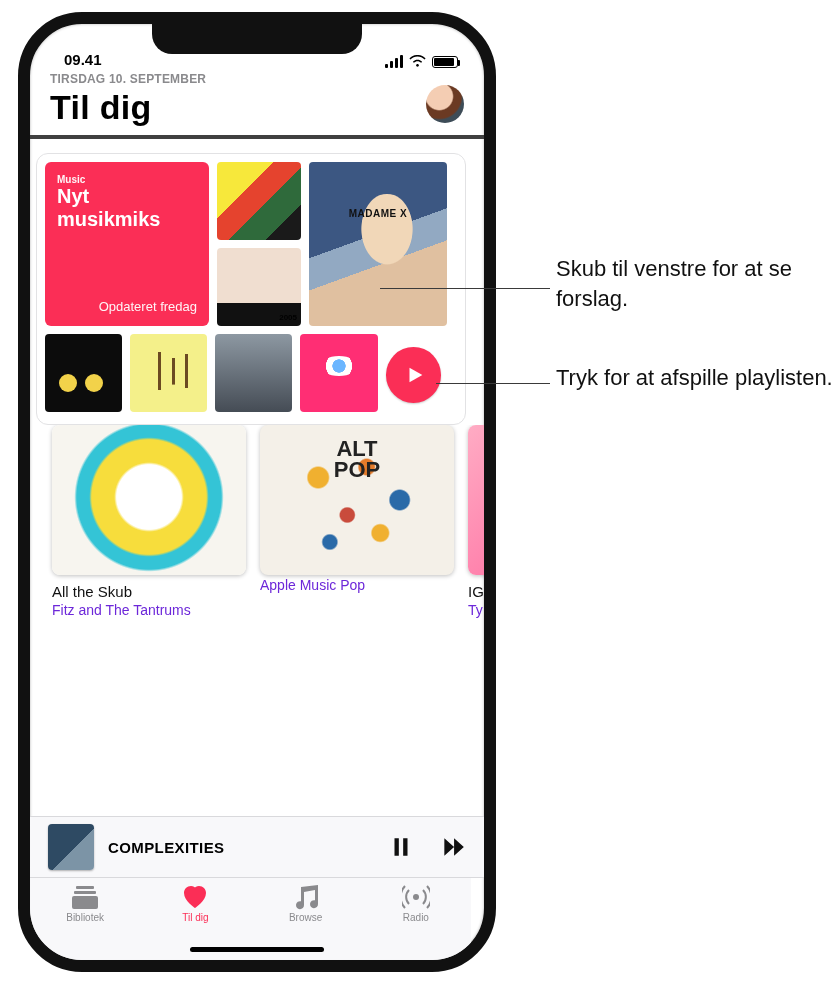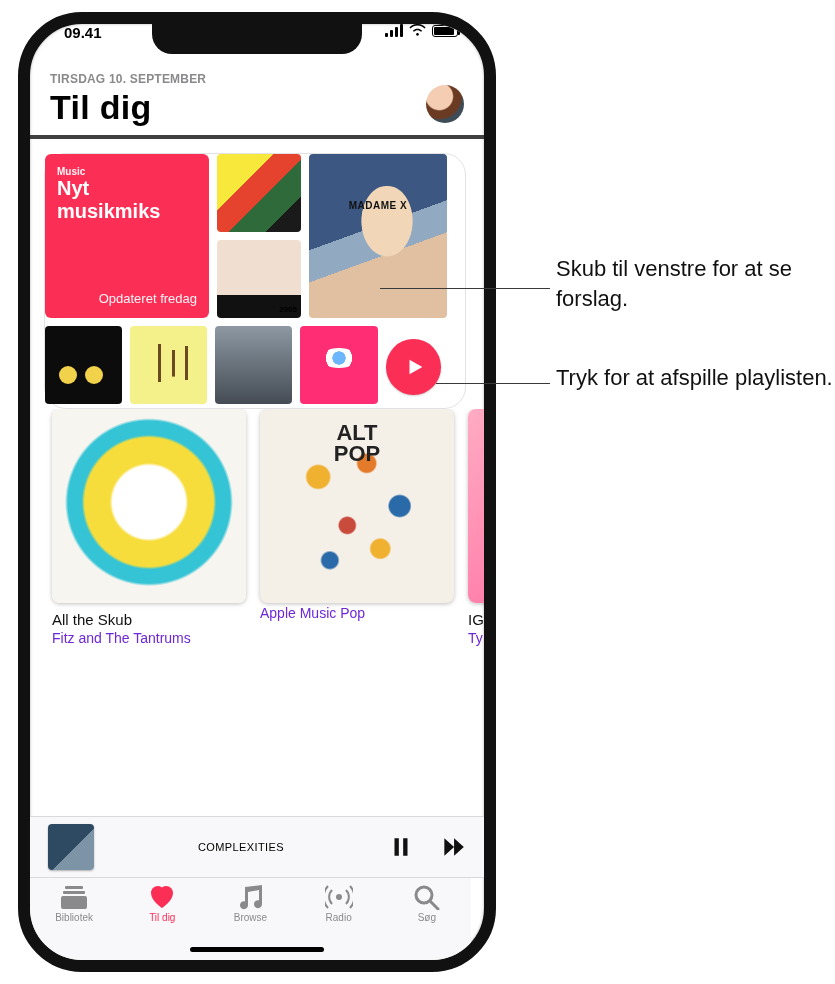--- a/index.html
+++ b/index.html
@@ -45,21 +45,21 @@
     height: 5px;
     background: #000;
     border-radius: 3px;
     z-index: 20;
   }
 
   
   .status-bar {
     display: flex;
     justify-content: space-between;
-    align-items: flex-start;
+    align-items: flex-end;
     height: 44px;
     padding: 0 26px 0 34px;
     font-size: 15px;
     font-weight: 600;
     position: relative;
     z-index: 5;
   }
   .status-right { display: flex; gap: 6px; align-items: center; }
   .sig-bars { display: flex; gap: 2px; align-items: flex-end; }
   .sig-bars span { width: 3px; background:#000; border-radius:1px; }
@@ -86,24 +86,24 @@
     width: 38px; height:38px; border-radius:50%;
     background: radial-gradient(circle at 35% 30%, #f4cdb3 0 36%, #6b3a23 40% 60%, #3d4c57 65% 100%);
     margin-bottom: 4px;
   }
 
   
   .scroll { overflow: hidden; }
 
   
   .mix-card {
-    margin: 14px 18px 0 14px;
+    margin: 14px 18px 0 6px;
     border: 1px solid #e2e2e4;
-    border-radius: 22px;
-    padding: 0;
+    border-radius: 12px;
+    padding: 8px;
     display: grid;
     grid-template-columns: 164px 84px 138px;
     grid-template-rows: 164px 82px;
     gap: 8px;
     position: relative;
     background:#fff;
   }
   .mix-red {
     grid-column: 1; grid-row: 1;
     background:#fb2e56;
@@ -157,21 +157,21 @@
   
   .section-head {
     display:flex; justify-content:space-between; align-items:baseline;
     padding: 26px 22px 10px 22px;
   }
   .section-head h2 { font-size:22px; font-weight:800; }
   .see-all { color:#fb2e56; font-size:16px; font-weight:400; }
 
   .hlist { display:flex; gap:14px; padding:0 22px; overflow:hidden;}
   .album { width:194px; flex-shrink:0; }
-  .album .art { width:194px; height:194px; border-radius:8px; box-shadow:0 1px 4px rgba(0,0,0,.25);}
+  .album .art { width:194px; height:150px; border-radius:8px; box-shadow:0 1px 4px rgba(0,0,0,.25);}
   .art1 {
     background:
       radial-gradient(circle at 50% 48%, #fff 0 26%, #f7dd3c 28% 46%, #34c4d6 48% 58%, #f7f5ef 60% 100%);
   }
   .art2 {
     background:#f4f0e8;
     position:relative; overflow:hidden;
   }
   .art2::before{content:'';position:absolute;inset:0;
     background:
@@ -192,21 +192,21 @@
     position:absolute; left:0; right:0; bottom:82px;
     height:62px; display:flex; align-items:center; gap:14px;
     padding:0 18px;
     background:rgba(248,248,250,.94);
     border-top:1px solid #d9d9dc; border-bottom:1px solid #d9d9dc;
     backdrop-filter: blur(6px);
   }
   .mini-art{ width:46px;height:46px;border-radius:4px;
     background:linear-gradient(135deg,#2e4a63 0 55%,#7c94a6 55% 100%);
     box-shadow:0 1px 2px rgba(0,0,0,.3);}
-  .mini-title{ flex:1; font-size:11px; font-weight:400; letter-spacing:.4px;text-align:center;}
+  .mini-title{ flex:1; font-size:15px; font-weight:700; letter-spacing:.4px;}
   .mini-ctrl{ display:flex; gap:26px; align-items:center;}
   .mini-ctrl svg{ width:26px; height:26px; fill:#111;}
 
   
   .tab-bar{
     position:absolute; left:0; right:13px; bottom:0;
     height:82px; padding-top:6px;
     display:flex; justify-content:space-around;
     background:rgba(248,248,250,.96);
   }
@@ -350,27 +350,20 @@
         </svg>
       <span>Browse</span>
     </div>
     <div class="tab">
       <svg viewBox="0 0 28 26">
           <circle cx="14" cy="13" r="3"></circle>
           <path d="M7 6a10 10 0 000 14M21 6a10 10 0 010 14M3 2a16 16 0 000 22M25 2a16 16 0 010 22" fill="none" stroke="#8a8a8d" stroke-width="2"></path>
         </svg>
       <span>Radio</span>
     </div>
-    <div class="tab">
-      <svg viewBox="0 0 28 26">
-          <circle cx="11" cy="11" r="8" fill="none" stroke="#8a8a8d" stroke-width="3"></circle>
-          <line x1="17" y1="17" x2="25" y2="25" stroke="#8a8a8d" stroke-width="3" stroke-linecap="round"></line>
-        </svg>
-      <span>Søg</span>
-    </div>
   </div>
 
   <div class="home-indicator"></div>
 </div>
 
 <div class="callout co1">
   <div class="line"></div>
   <span>Skub  til venstre for at se forslag.</span>
 </div>
 <div class="callout co2">

